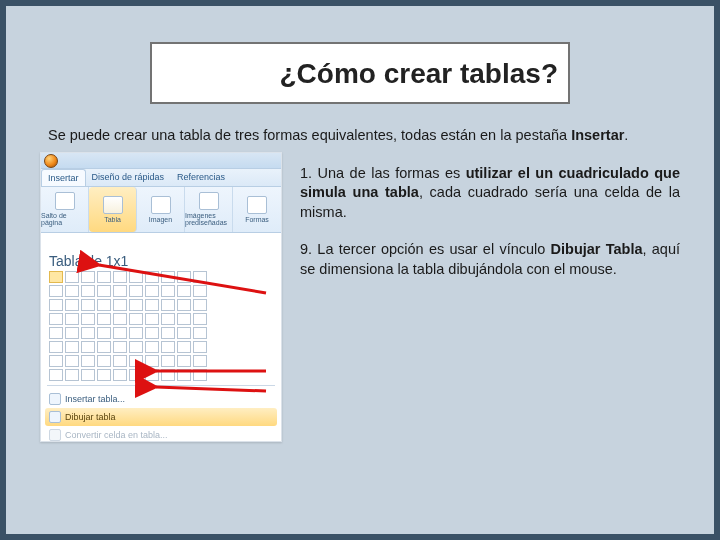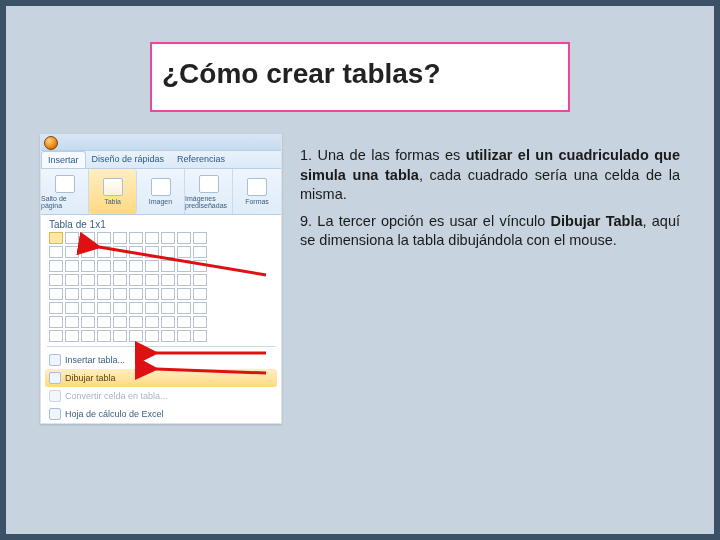--- a/index.html
+++ b/index.html
@@ -6,25 +6,25 @@
   html, body { width: 720px; height: 540px; overflow: hidden; font-family: Arial, Helvetica, sans-serif; }
   .slide {
     width: 720px; height: 540px;
     background: #c7d3de;
     border: 6px solid #3a5166;
     position: relative;
     padding: 18px 34px 24px 34px;
   }
   .title-box {
     background: #fff;
-    border: 2px solid #ec4899;
+    border: 2px solid #737373;
     width: 420px;
     margin: 18px auto 22px auto;
-    padding: 14px 10px 20px 10px;
-    text-align: left;
+    padding: 14px 10px 12px 10px;
+    text-align: right;
   }
   .title-box h1 {
     font-size: 28px;
     font-weight: bold;
     color: #222;
   }
   .intro {
     font-size: 14.5px;
     color: #1a1a1a;
     line-height: 1.35;
@@ -73,21 +73,21 @@
     display: flex;
   }
   .ws-rgrp {
     width: 48px; border-right: 1px solid #c9dbed;
     display: flex; flex-direction: column; align-items: center; justify-content: center;
     font-size: 7px; color: #3a5d7e; gap: 2px;
   }
   .ws-rgrp.sel { background: linear-gradient(#ffeec2,#ffd980); border-radius: 4px; }
   .ws-rgrp .ico { width: 20px; height: 18px; border: 1px solid #a9bfd6; background: #fff; border-radius: 2px; }
   .ws-rgrp.sel .ico { background: linear-gradient(#fff,#f7f1de); }
-  .ws-grid-label { font-size: 10px; color: #3a5d7e; padding: 4px 6px 2px 8px; }
+  .ws-grid-label { font-size: 14px; color: #3a5d7e; padding: 4px 6px 2px 8px; margin-top: 16px; }
   .ws-grid {
     margin: 0 8px 4px 8px;
     display: grid;
     grid-template-columns: repeat(10, 14px);
     grid-template-rows: repeat(8, 12px);
     gap: 2px;
   }
   .ws-grid div { border: 1px solid #b6c4d3; background: #fff; }
   .ws-grid div.hi { background: #ffe7a3; border-color: #e3b94e; }
   .ws-sep { height: 1px; background: #cbd8e6; margin: 4px 6px; }
@@ -101,40 +101,43 @@
   .ws-mi.disabled { color: #a9b6c4; }
   .ws-mi .mico { width: 12px; height: 12px; border: 1px solid #a9bfd6; background: #eef5fd; border-radius: 2px; }
   .ws-mi.disabled .mico { border-color: #cdd7e2; background: #f3f6fa; }
   .ws-mi .arrow { margin-left: auto; font-size: 8px; color: #6f89a3; }
 
   
   .arrow-svg { position: absolute; left: 0; top: 0; pointer-events: none; }
 
   .options {
     flex: 1;
-    display: flex; flex-direction: column; gap: 7px;
+    display: flex; flex-direction: column; gap: 18px;
     padding-top: 12px;
   }
   .opt {
     font-size: 14.5px;
     color: #1a1a1a;
     line-height: 1.35;
     text-align: justify;
   }
   .opt .bold, .opt b { font-weight: bold; }
 </style>
 </head>
 <body>
 
 <div class="slide">
 
   <div class="title-box">
     <h1>¿Cómo crear tablas?</h1>
   </div>
 
+  <p class="intro">
+    <span>Se puede crear una tabla de tres formas equivalentes, todas están en la pestaña </span><span class="bold">Insertar</span><span>.</span>
+  </p>
 
   <div class="content-row">
 
     <div class="word-shot">
       <div class="ws-top">
         <div class="ws-orb"></div>
       </div>
       <div class="ws-tabs">
         <div class="ws-tab active">Insertar</div>
         <div class="ws-tab">Diseño de rápidas</div>
@@ -251,24 +254,20 @@
             <div class="mico"></div>
             <span>Insertar tabla...</span>
           </div>
         <div class="ws-mi hover">
             <div class="mico"></div>
             <span>Dibujar tabla</span>
           </div>
         <div class="ws-mi disabled">
             <div class="mico"></div>
             <span>Convertir celda en tabla...</span>
-          </div>
-        <div class="ws-mi">
-            <div class="mico"></div>
-            <span>Hoja de cálculo de Excel</span>
           </div>
       </div>
 
       <svg class="arrow-svg" width="238" height="290">
         <defs>
           <marker id="ah" markerWidth="8" markerHeight="8" refX="1" refY="4" orient="auto">
             <path d="M8,0 L0,4 L8,8 Z" fill="#d11"></path>
           </marker>
         </defs>
 

